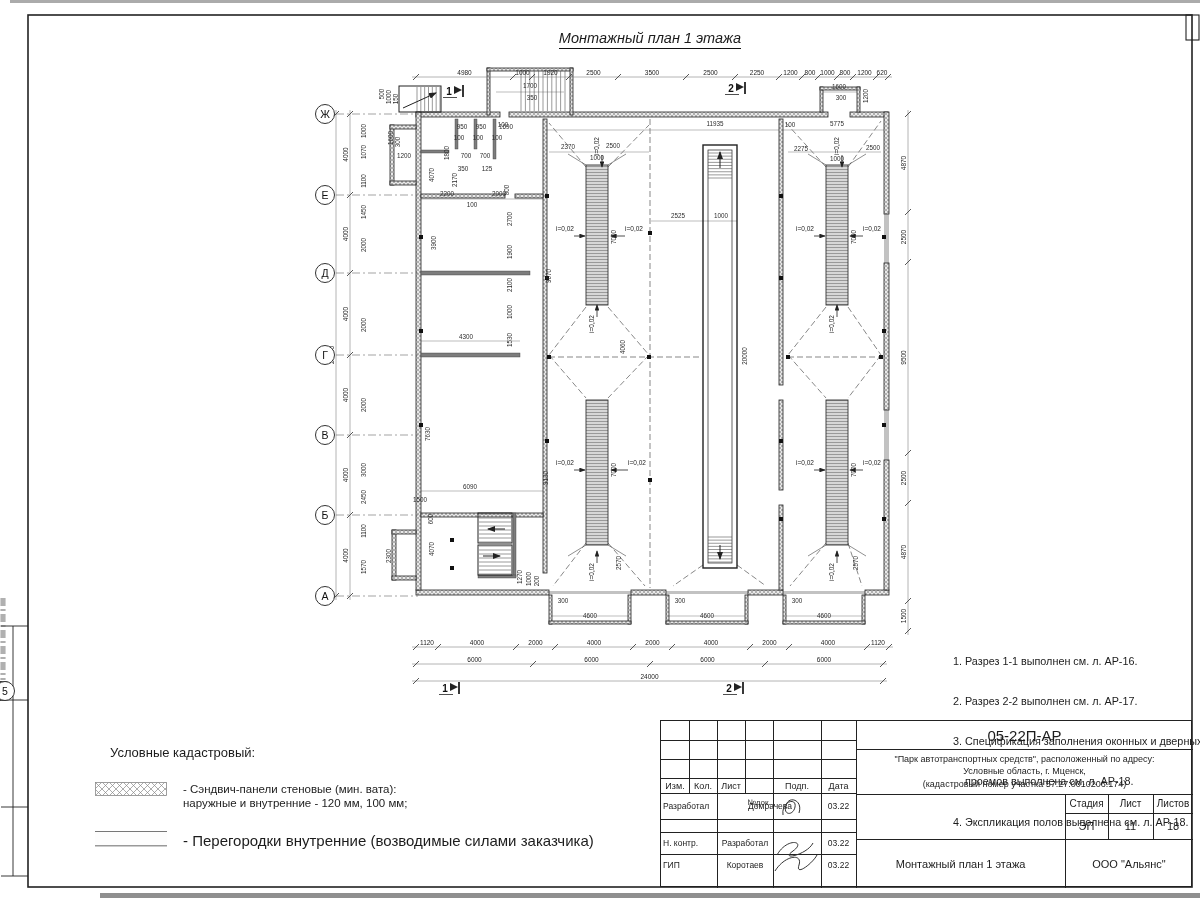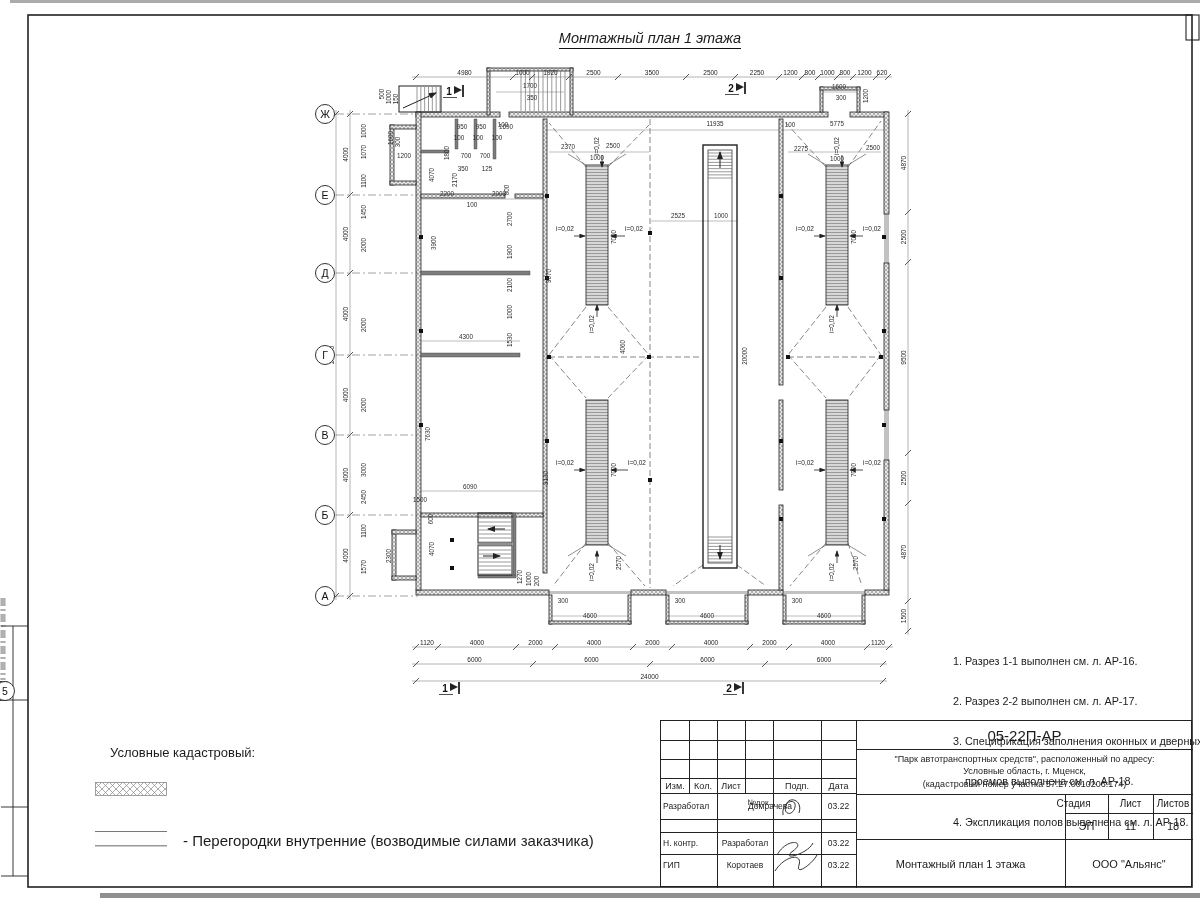--- a/index.html
+++ b/index.html
@@ -515,20 +515,24 @@
   <div class="abs legend-header">Условные кадастровый:</div>
   <svg class="abs legend-swatch1" width="72" height="14">
     <defs>
       <pattern id="lgh" width="7" height="7" patternUnits="userSpaceOnUse">
         <rect width="7" height="7" fill="#fff"></rect>
         <path d="M0,7 L7,0 M0,0 L7,7" stroke="#888" stroke-width="0.7"></path>
       </pattern>
     </defs>
     <rect x="0.5" y="0.5" width="71" height="13" fill="url(#lgh)" stroke="#888" stroke-width="0.8"></rect>
   </svg>
+  <div class="abs legend-text1">
+    <div>- Сэндвич-панели стеновые (мин. вата):</div>
+    <div>наружные и внутренние - 120 мм, 100 мм;</div>
+  </div>
   <div class="abs legend-swatch2"></div>
   <div class="abs legend-text2">- Перегородки внутренние (возводимые силами заказчика)</div>
 
   <div class="abs tb">
     <div class="hl" style="left:0;top:19px;width:195px;"></div>
     <div class="hl" style="left:0;top:38px;width:195px;"></div>
     <div class="hl" style="left:0;top:57px;width:195px;"></div>
     <div class="hl" style="left:0;top:72px;width:195px;"></div>
     <div class="hl" style="left:0;top:98px;width:195px;"></div>
     <div class="hl" style="left:0;top:111px;width:195px;"></div>
@@ -571,21 +575,21 @@
     <div class="cell f85" style="left:160px;top:111px;width:35px;height:22px;">03.22</div>
     <div class="cell f85 left-al" style="left:0;top:133px;width:56px;height:22px;">ГИП</div>
     <div class="cell f85" style="left:56px;top:133px;width:56px;height:22px;">Коротаев</div>
     <div class="cell f85" style="left:160px;top:133px;width:35px;height:22px;">03.22</div>
 
     <svg class="abs" style="left:112px;top:72px;" width="48" height="95">
       <path d="M10,22 C8,8 24,4 22,14 C20,24 8,22 14,10 C18,3 30,8 26,20" fill="none" stroke="#333" stroke-width="1"></path>
       <path d="M4,62 C14,44 34,48 20,58 C6,68 34,62 40,50 M2,78 C12,62 30,60 26,72 C22,84 40,70 44,62" fill="none" stroke="#333" stroke-width="1"></path>
     </svg>
 
-    <div class="cell f10" style="left:391px;top:73px;width:43px;height:19px;">Стадия</div>
+    <div class="cell f10" style="left:404px;top:73px;width:43px;height:19px;">Стадия</div>
     <div class="cell f10" style="left:447px;top:73px;width:45px;height:19px;">Лист</div>
     <div class="cell f10" style="left:492px;top:73px;width:40px;height:19px;">Листов</div>
     <div class="cell f11" style="left:404px;top:92px;width:43px;height:26px;">ЭП</div>
     <div class="cell f11" style="left:447px;top:92px;width:45px;height:26px;">11</div>
     <div class="cell f11" style="left:492px;top:92px;width:40px;height:26px;">18</div>
     <div class="cell f11" style="left:195px;top:118px;width:209px;height:49px;">Монтажный план 1 этажа</div>
     <div class="cell f11" style="left:404px;top:118px;width:128px;height:49px;">ООО "Альянс"</div>
   </div>
 </div>
 

